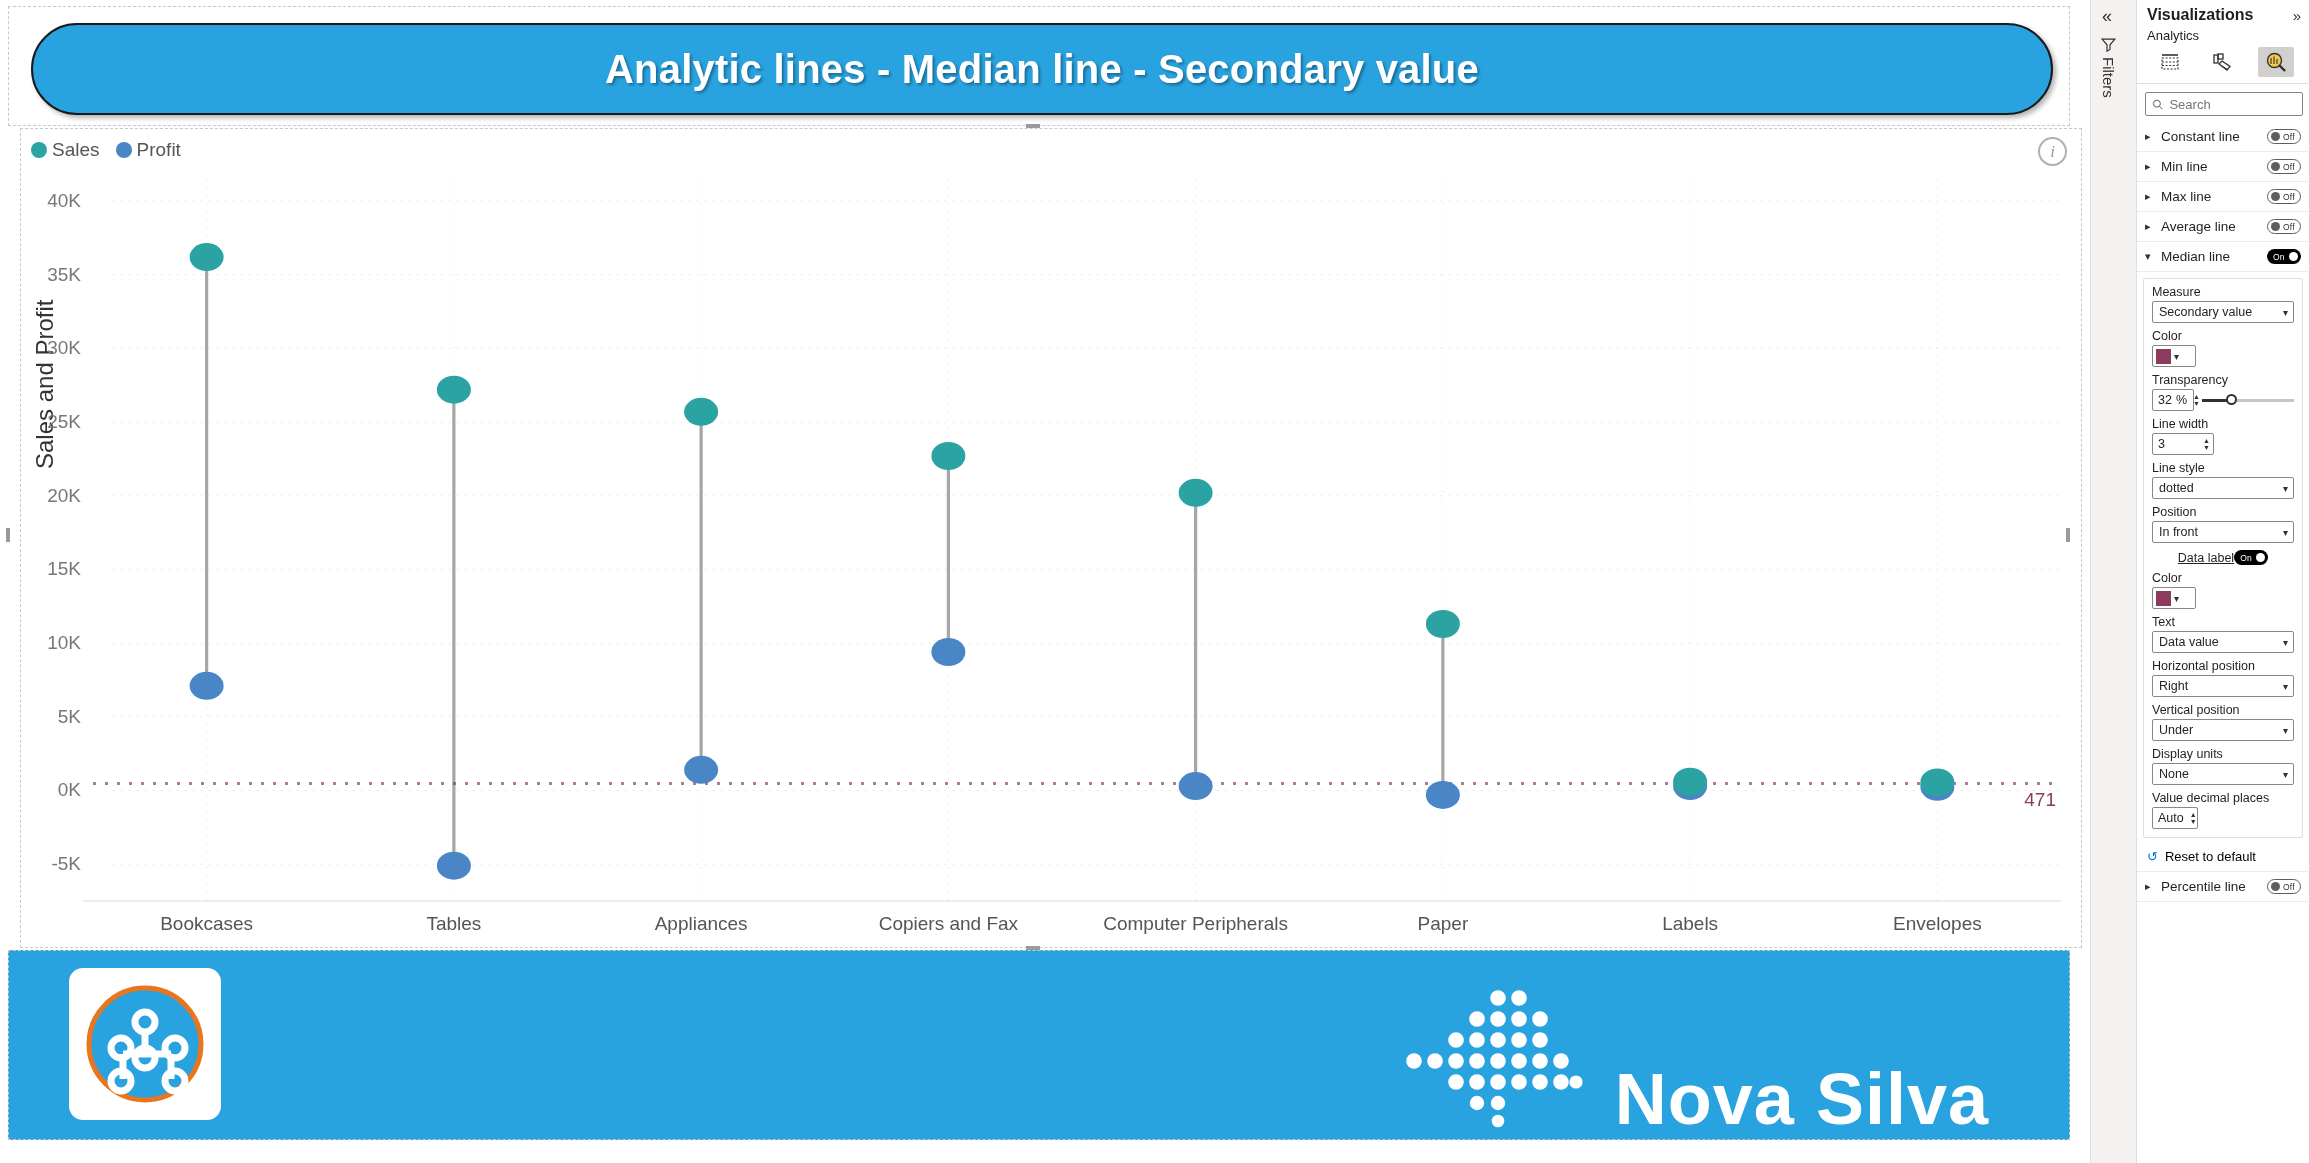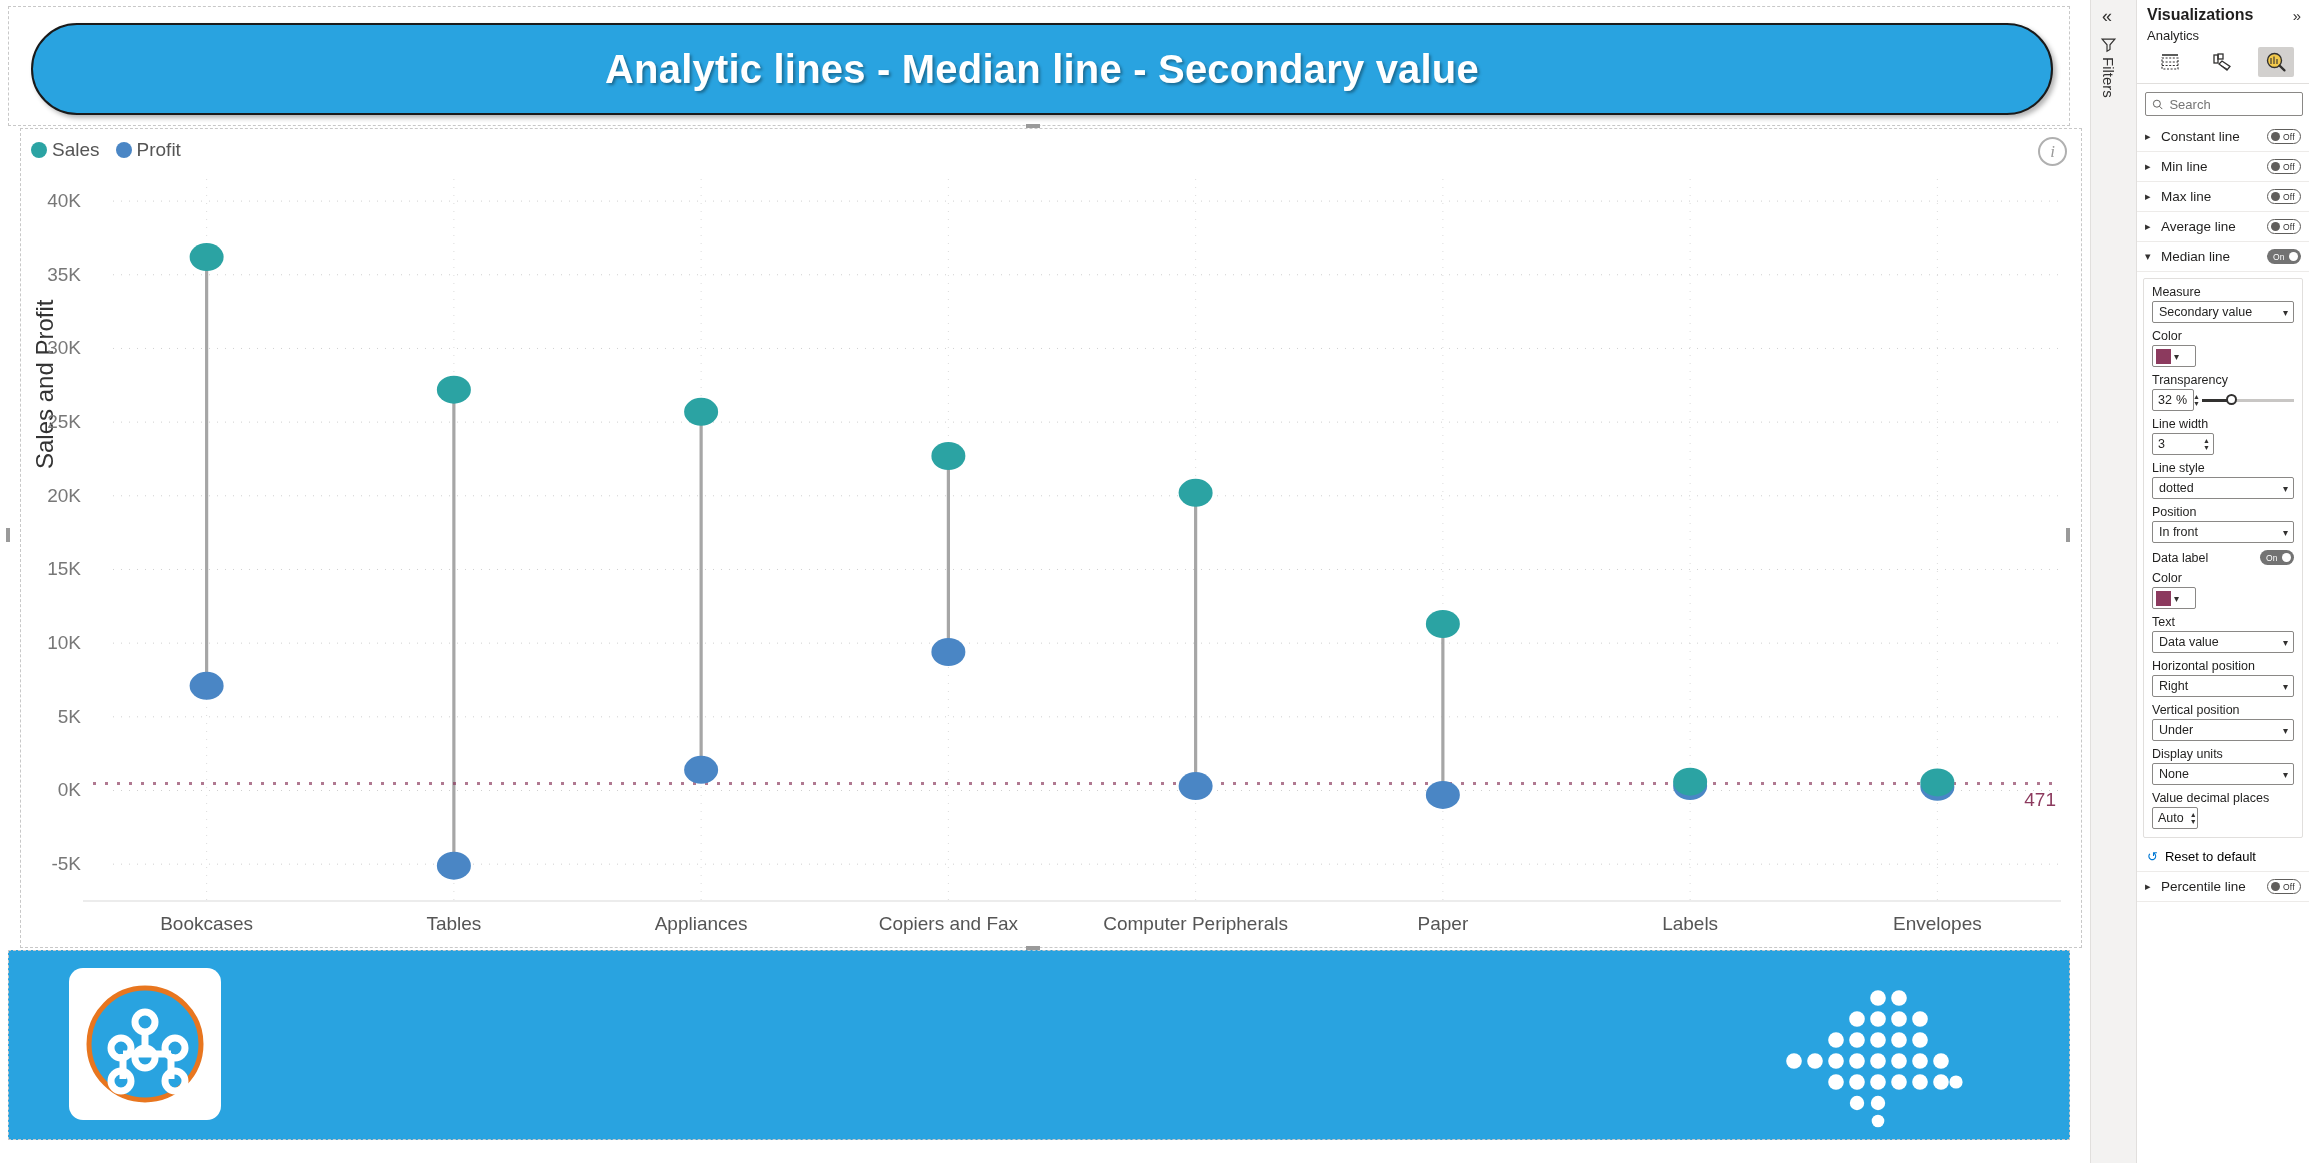--- a/index.html
+++ b/index.html
@@ -181,21 +181,21 @@
   .acc-left { display: flex; align-items: center; gap: 6px; }
   .chev { font-size: 11px; color: #323130; width: 10px; }
   .acc-label { font-size: 13.5px; color: #201f1e; }
 
   .toggle {
     width: 34px; height: 15px; border-radius: 8px;
     display: flex; align-items: center; position: relative;
     cursor: pointer; flex: none;
   }
   .toggle.off { border: 1px solid #605e5c; background: #ffffff; justify-content: flex-start; }
-  .toggle.on  { background: #737373; justify-content: flex-end; }
+  .toggle.on  { background: #000000; justify-content: flex-end; }
   .toggle .knob { width: 9px; height: 9px; border-radius: 50%; margin: 0 3px; }
   .toggle.off .knob { background: #605e5c; }
   .toggle.on  .knob { background: #ffffff; }
   .toggle .tlabel { font-size: 8.5px; letter-spacing: .2px; }
   .toggle.off .tlabel { color: #323130; margin-right: 5px; }
   .toggle.on  .tlabel { color: #ffffff; position: absolute; left: 6px; }
 
   #median-card {
     margin: 6px 6px 4px 6px;
     border: 1px solid #e1dfdd; border-radius: 2px;
@@ -234,22 +234,23 @@
 
   .slider { flex: 1; position: relative; height: 14px; cursor: pointer; }
   .slider .track-off { position: absolute; left: 0; top: 6px; width: 100%; height: 3px; background: #c8c6c4; }
   .slider .track-on  { position: absolute; left: 0; top: 6px; height: 3px; background: #323130; }
   .slider .thumb {
     position: absolute; top: 1px; width: 11px; height: 11px;
     border-radius: 50%; background: #fff; border: 2px solid #323130;
   }
 
   .inline-toggle-row {
-    display: flex; align-items: center; justify-content: space-between;
+    display: flex; align-items: center; justify-content: center;
     margin: 7px 0 0 0;
+    text-decoration: underline;
   }
 
   #reset-row {
     display: flex; align-items: center; gap: 7px;
     padding: 7px 10px; border-bottom: 1px solid #edebe9;
     cursor: pointer;
   }
   #reset-label { font-size: 13px; color: #000000; }
   .reset-ico { color: #0078d4; font-size: 13px; }
 </style>
@@ -418,20 +419,21 @@
               <circle cx="33" cy="33" r="2.6"></circle>
               <circle cx="40" cy="33" r="2.6"></circle>
               <circle cx="47" cy="33" r="2.6"></circle>
               <circle cx="54" cy="33" r="2.6"></circle>
               <circle cx="59" cy="33" r="2.2"></circle>
             <circle cx="26" cy="40" r="2.4"></circle>
               <circle cx="33" cy="40" r="2.4"></circle>
             <circle cx="33" cy="46" r="2.1"></circle>
           </g>
         </svg>
+        <div id="brand-name">Nova Silva</div>
       </div>
     </div>
   </div>
 
   <div id="right-rail">
     <div id="collapse-icon">«</div>
     <div id="filters-tab">
       <svg width="17" height="17" viewBox="0 0 16 16">
         <path d="M2 3 h12 l-4.6 5.3 v4.4 l-2.8 1.6 v-6z" fill="none" stroke="#323130" stroke-width="1.1"></path>
       </svg>

